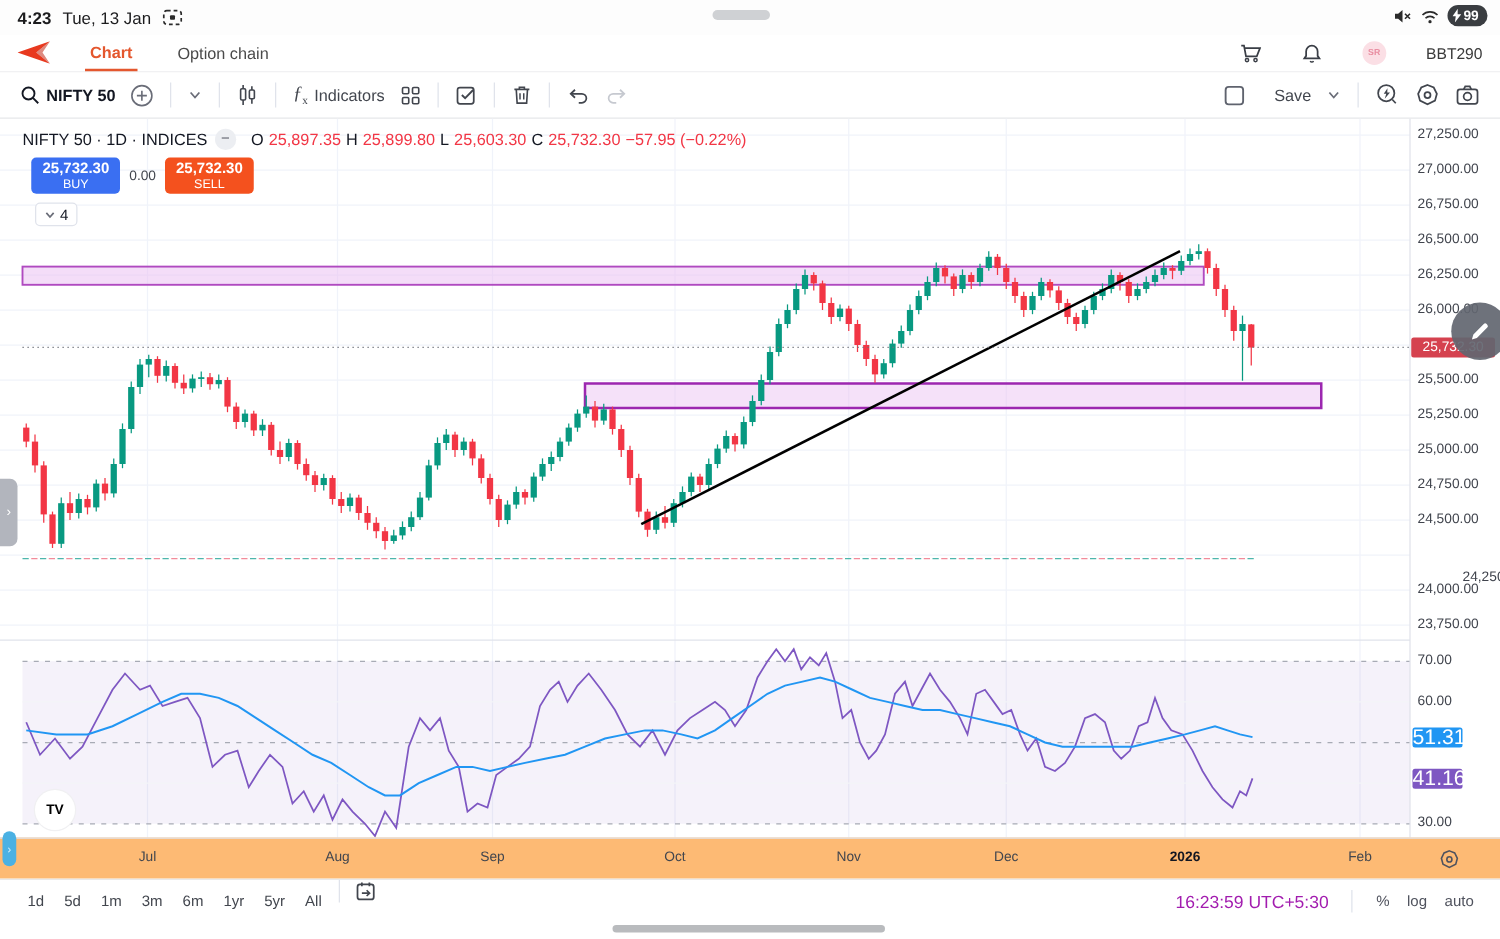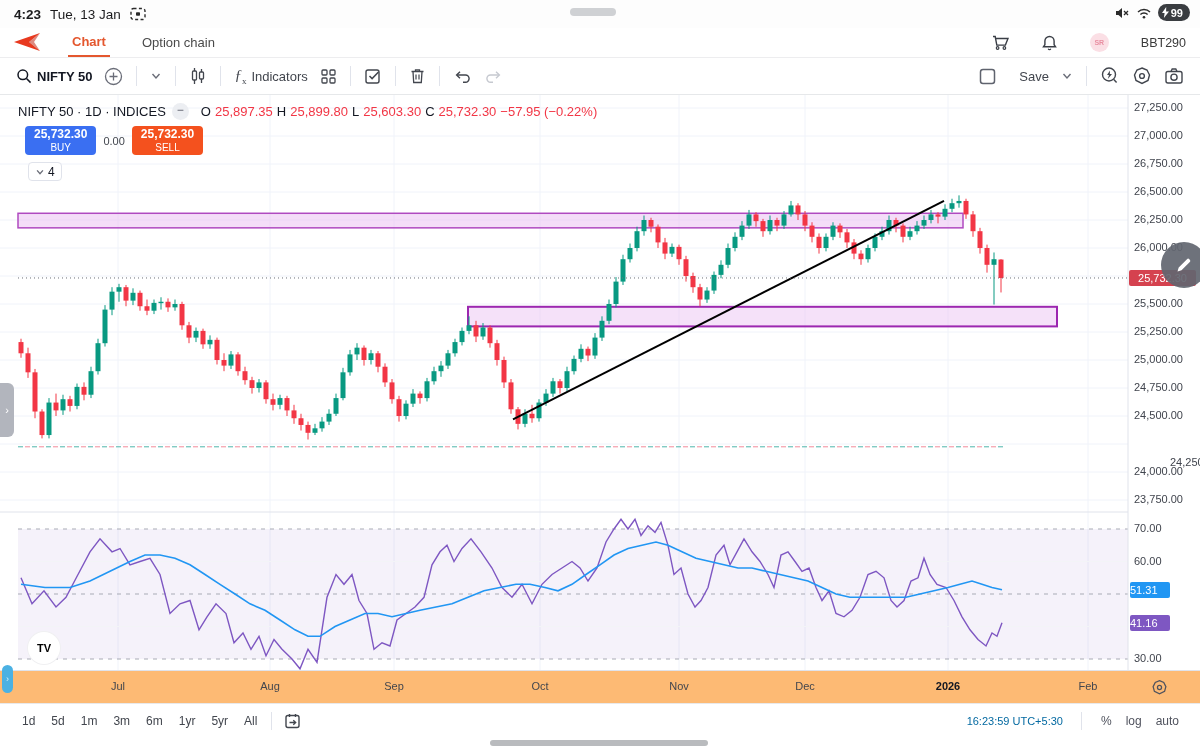--- a/index.html
+++ b/index.html
@@ -62,37 +62,37 @@
   #sell-chip { background:#f4511e; }
   #spread { font-size:11px; color:#42464e; }
   #ind-chip { position:absolute; left:28px; top:162px; height:19px; border:1px solid #e0e3eb;
     border-radius:4px; background:#fff; display:flex; align-items:center; gap:3px; padding:0 6px;
     font-size:12px; color:#131722; cursor:pointer; }
 
   
   .pxlab { position:absolute; left:1134px; font-size:11px; color:#40444d; }
   #cur-price-chip { position:absolute; left:1129px; width:67px; height:16px; background:#d5424f;
     color:#fff; font-size:11px; text-align:center; line-height:16px; border-radius:2px; }
-  .rchip { position:absolute; left:1130px; width:40px; height:16px; color:#fff; font-size:11px;
+  .rchip { position:absolute; left:1130px; width:40px; height:16px; color:#fff; font-size:17px;
     line-height:16px; border-radius:2px; }
 
   
   #time-axis { position:absolute; left:0; top:670px; width:1200px; height:33px;
     border-top:1px solid #e0e3eb; background:#fdba74; }
   .mlab { position:absolute; top:9px; transform:translateX(-50%); font-size:11px; color:#42464e; }
   .mlab.strong { font-weight:700; color:#131722; }
   #ta-gear { position:absolute; left:1151px; top:8px; cursor:pointer; }
 
   
   #bottom-bar { position:absolute; left:0; top:703px; width:1200px; height:35px;
-    border-top:1px solid #e9e9ea; background:#fff; display:flex; align-items:center;
+    border-top:1px solid #e9e9ea; background:#fff; display:flex; 
     padding:0 14px; }
   .rng { font-size:12px; color:#42464e; padding:3px 8px; cursor:pointer; }
   #bb-right { margin-left:auto; display:flex; align-items:center; gap:6px; }
-  #clock { font-size:11px; color:#0369a1; margin-right:6px; }
+  #clock { font-size:14px; color:#a21caf; margin-right:6px; }
   .scopt { font-size:12px; color:#50535e; padding:3px 7px; cursor:pointer; }
   .bdiv { width:1px; height:18px; background:#e0e3eb; margin:0 6px; }
   #gesture-bar { position:absolute; left:490px; top:740px; width:218px; height:6px;
     background:#b9bbbe; border-radius:3px; }
 
   
   #pencil-fab { position:absolute; left:1161px; top:242px; width:46px; height:46px;
     border-radius:50%; background:rgba(98,102,112,0.92); display:flex; align-items:center;
     justify-content:center; cursor:pointer; z-index:5; }
   #left-handle { position:absolute; left:0; top:383px; width:14px; height:54px;

